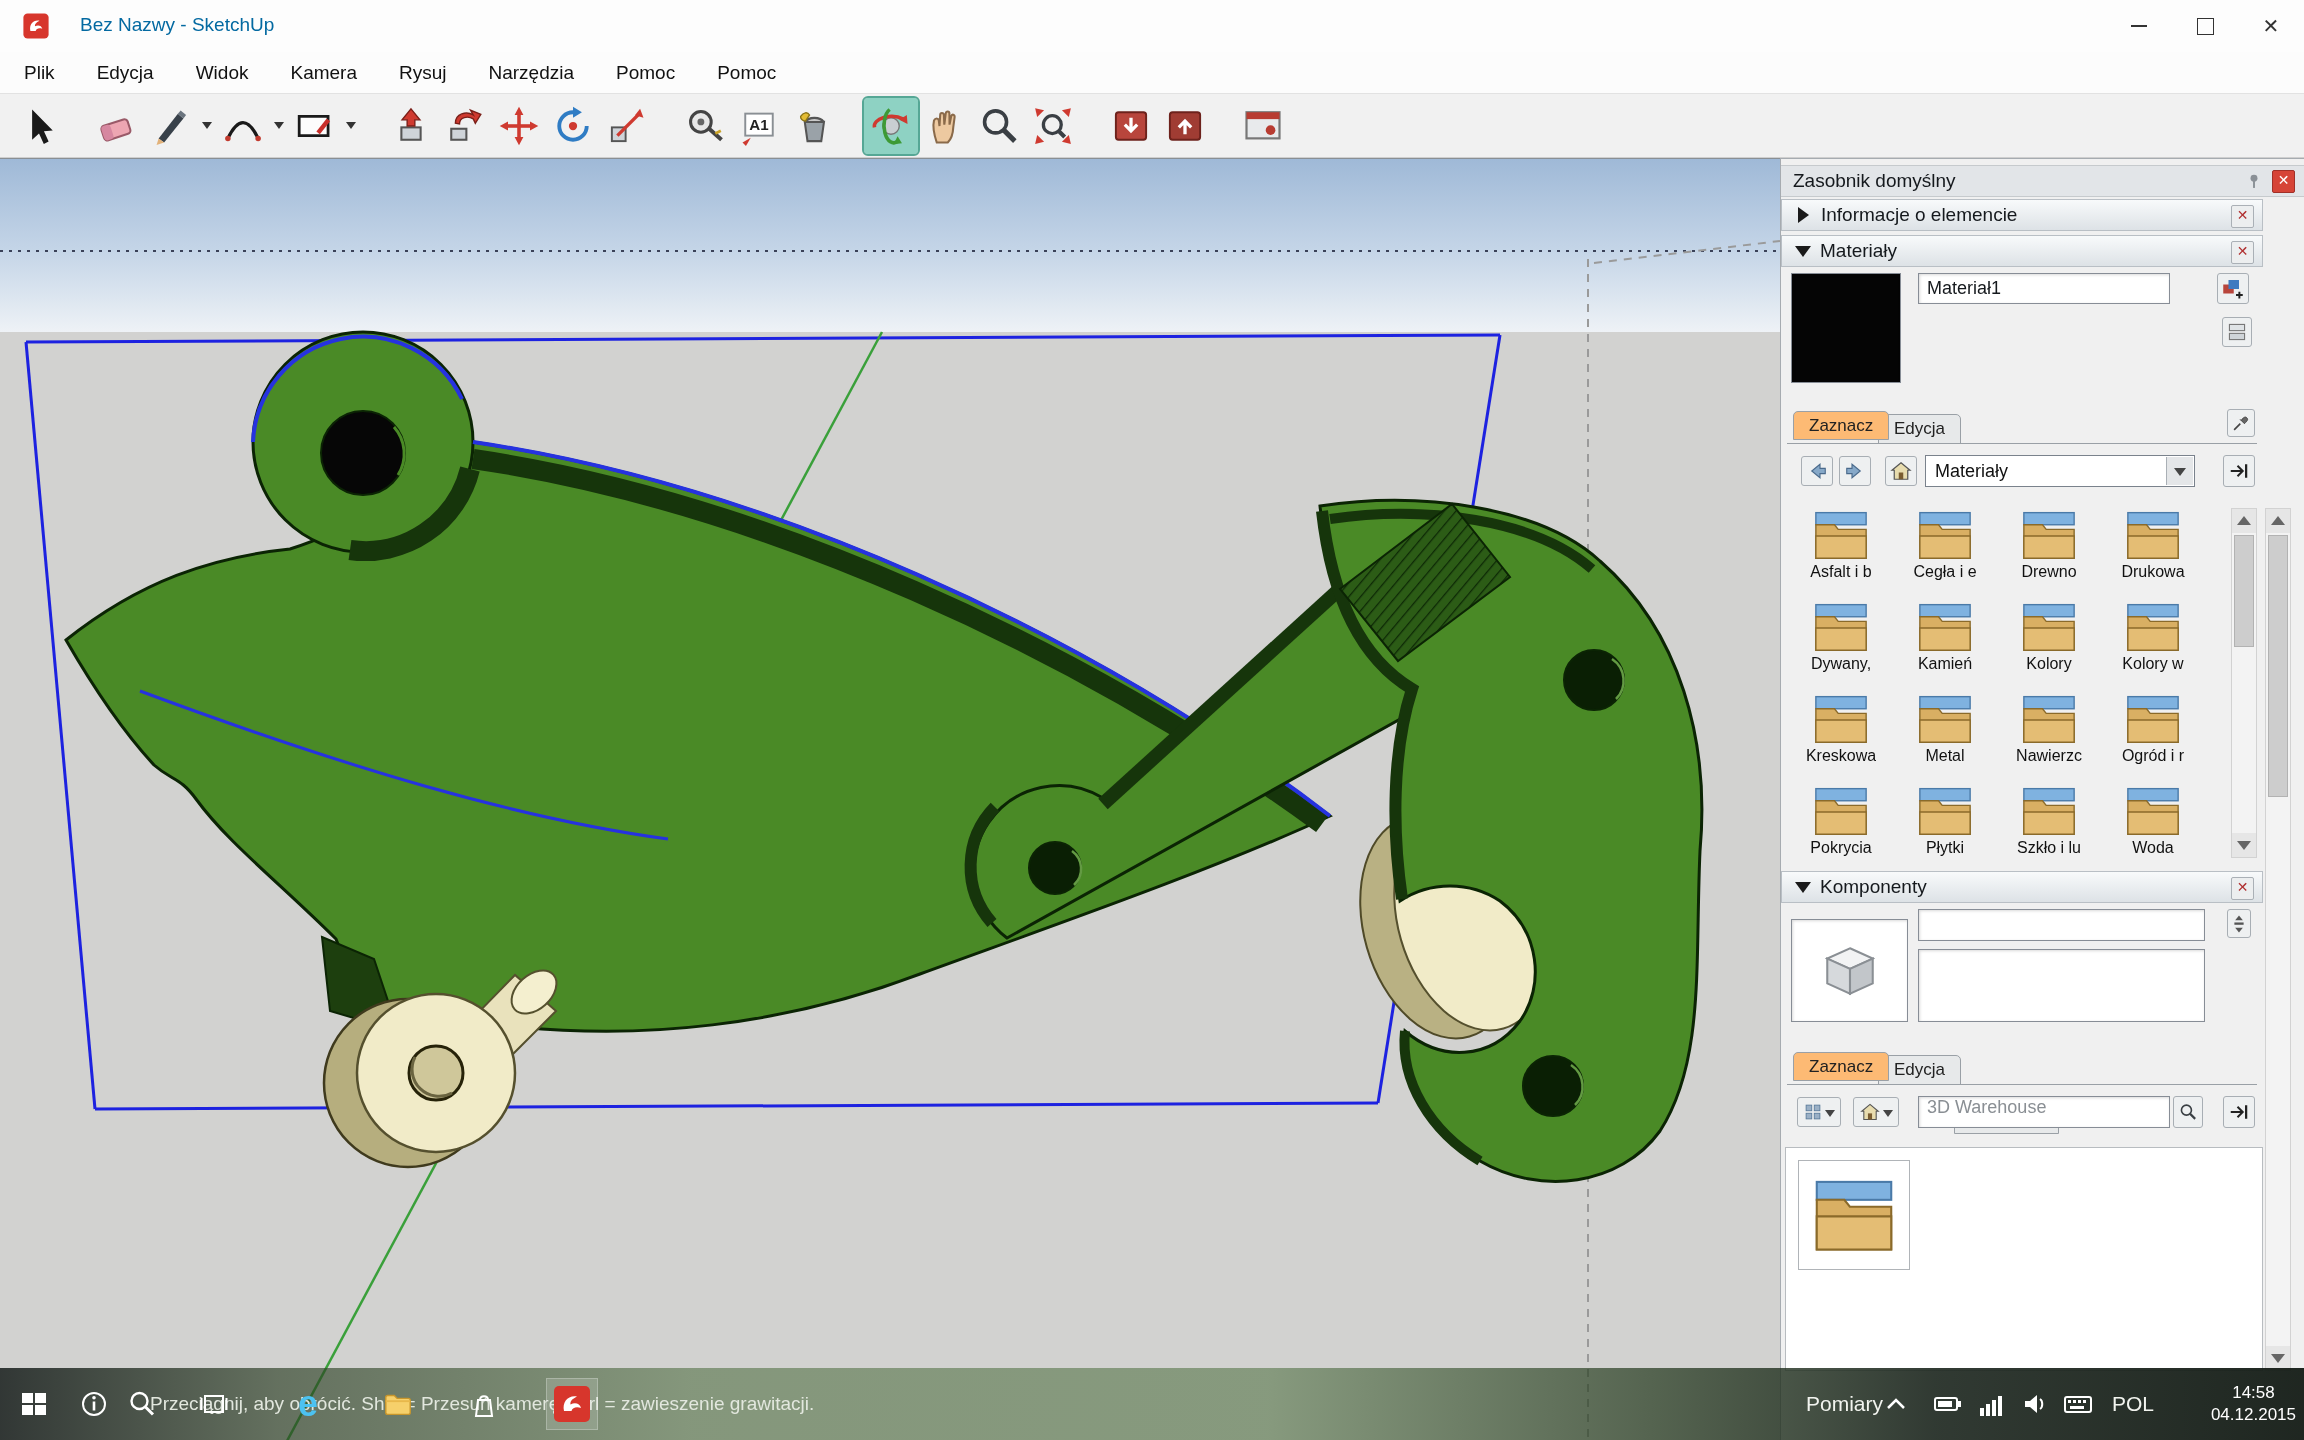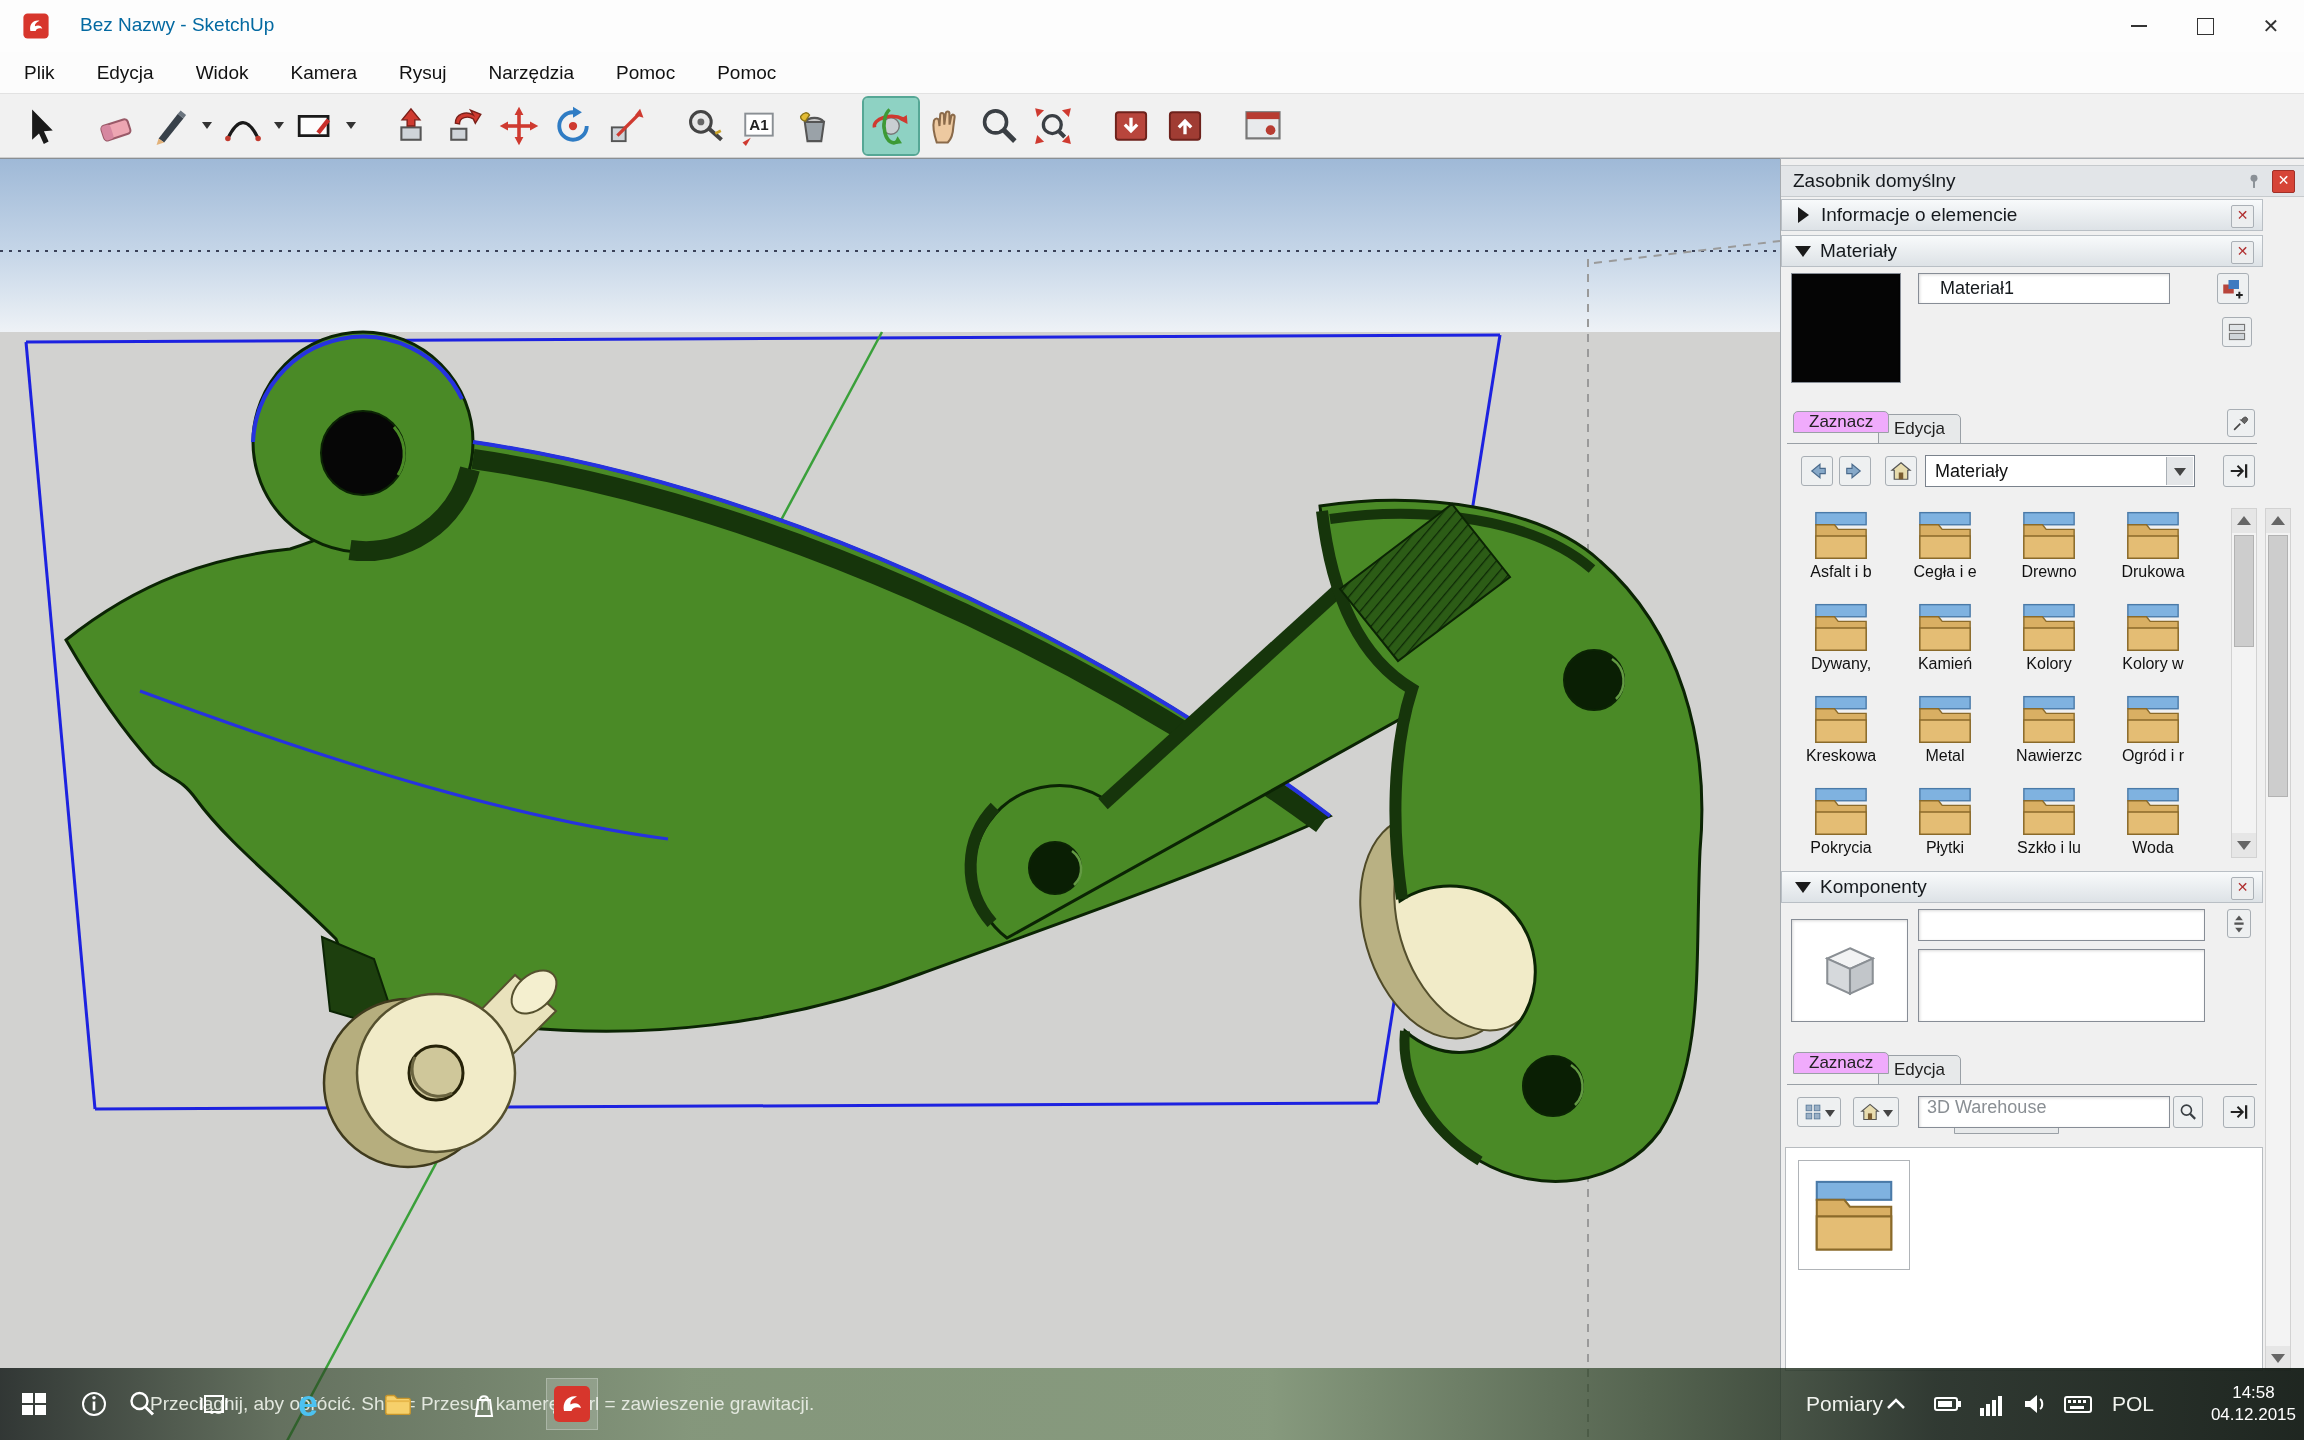--- a/index.html
+++ b/index.html
@@ -44,21 +44,21 @@
   .sec-h{position:absolute;left:0;width:482px;height:32px;background:linear-gradient(#f8fafb,#dde2e6);
          border:1px solid #b9bfc5;display:flex;align-items:center;box-sizing:border-box}
   .tri-r{width:0;height:0;border-top:8px solid transparent;border-bottom:8px solid transparent;border-left:11px solid #1a1a1a;margin:0 12px 0 16px}
   .tri-d{width:0;height:0;border-left:8px solid transparent;border-right:8px solid transparent;border-top:11px solid #1a1a1a;margin:0 9px 0 13px}
   .x-btn{position:absolute;right:8px;top:5px;width:21px;height:21px;background:#eceeef;border:1px solid #aab0b6;
          color:#b03030;font-size:14px;line-height:19px;text-align:center;border-radius:2px}
   .x-btn.red{background:#d64437;color:#fff;border-color:#a03028}
   .sunken{background:#fff;border:1px solid #878d96;box-shadow:inset 1px 1px 3px rgba(0,0,0,.15);box-sizing:border-box}
   .tab{position:absolute;height:30px;padding:0 15px;background:#e7e9ea;border:1px solid #9aa0a6;border-radius:5px 5px 0 0;
        font-size:17px;display:flex;align-items:center;color:#222;box-sizing:border-box}
-  .tab.on{background:#f0abfc;height:22px;z-index:2}
+  .tab.on{background:#fdba74;height:29px;z-index:2}
   .tabline{position:absolute;height:1px;background:#9aa0a6}
   .mini{position:absolute;background:#eef0f1;border:1px solid #a8aeb4;border-radius:3px;display:flex;align-items:center;justify-content:center;box-sizing:border-box}
   .combo{position:absolute;height:32px;background:#fff;border:1px solid #7a828c;display:flex;align-items:center;font-size:18px;padding-left:9px;color:#111;box-sizing:border-box}
   .combo .cbtn{position:absolute;right:1px;top:1px;bottom:1px;width:26px;background:#e4e6e8;border-left:1px solid #aab0b6;display:flex;align-items:center;justify-content:center}
   .caret{width:0;height:0;border:6px solid transparent;border-top:8px solid #444;margin-top:8px}
   .mgrid{position:absolute;left:8px;top:349px;width:436px;height:350px;overflow:hidden;display:flex;flex-wrap:wrap;align-content:flex-start}
   .mitem{width:104px;height:92px;display:flex;flex-direction:column;align-items:center;flex:0 0 auto}
   .mitem svg{width:60px;height:54px}
   .mlabel{font-size:16px;color:#111;max-width:100px;white-space:nowrap;overflow:hidden;margin-top:1px}
   .vsb{position:absolute;width:26px;background:#f3f3f3;border:1px solid #d2d2d2;box-sizing:border-box}
@@ -380,21 +380,21 @@
     <div class="x-btn">✕</div>
   </div>
 
   <div class="sec-h" style="top:76px">
     <div class="tri-d"></div>
     <span>Materiały</span>
     <div class="x-btn">✕</div>
   </div>
 
   <div class="abs sunken" style="left:10px;top:114px;width:110px;height:110px;background:#050505"></div>
-  <div class="abs sunken" style="left:137px;top:114px;width:252px;height:31px;font-size:18px;line-height:29px;padding-left:21px">
+  <div class="abs sunken" style="left:137px;top:114px;width:252px;height:31px;font-size:18px;line-height:29px;padding-left:8px">
     <span>Materiał1</span>
   </div>
   <div class="mini" style="left:436px;top:114px;width:32px;height:31px">
     <svg width="24" height="24" viewBox="0 0 32 32">
       <rect x="3" y="10" width="14" height="12" fill="#b8453c"></rect>
         <rect x="10" y="4" width="14" height="12" fill="#3f7ac0"></rect>
       <path d="M20 24 h9 M24.5 19.5 v9" stroke="#222" stroke-width="2.6"></path>
     </svg>
   </div>
   <div class="mini" style="left:441px;top:158px;width:30px;height:30px">

